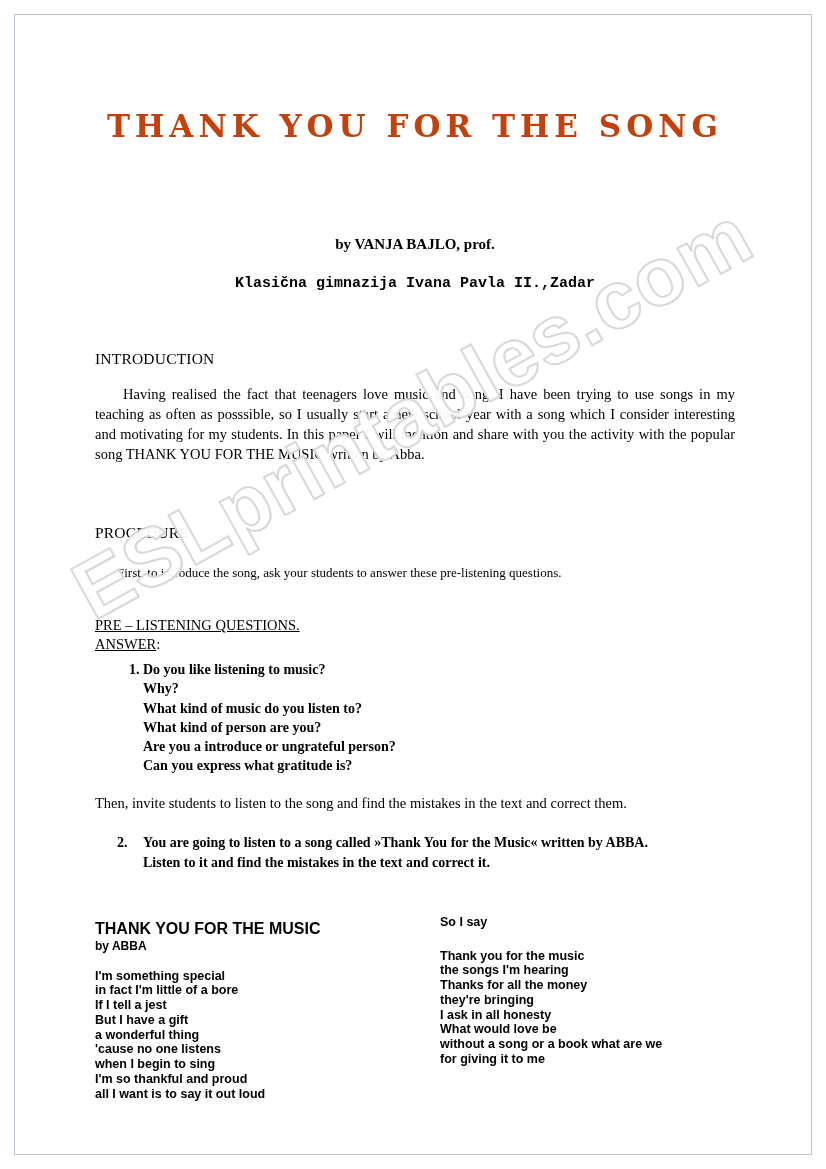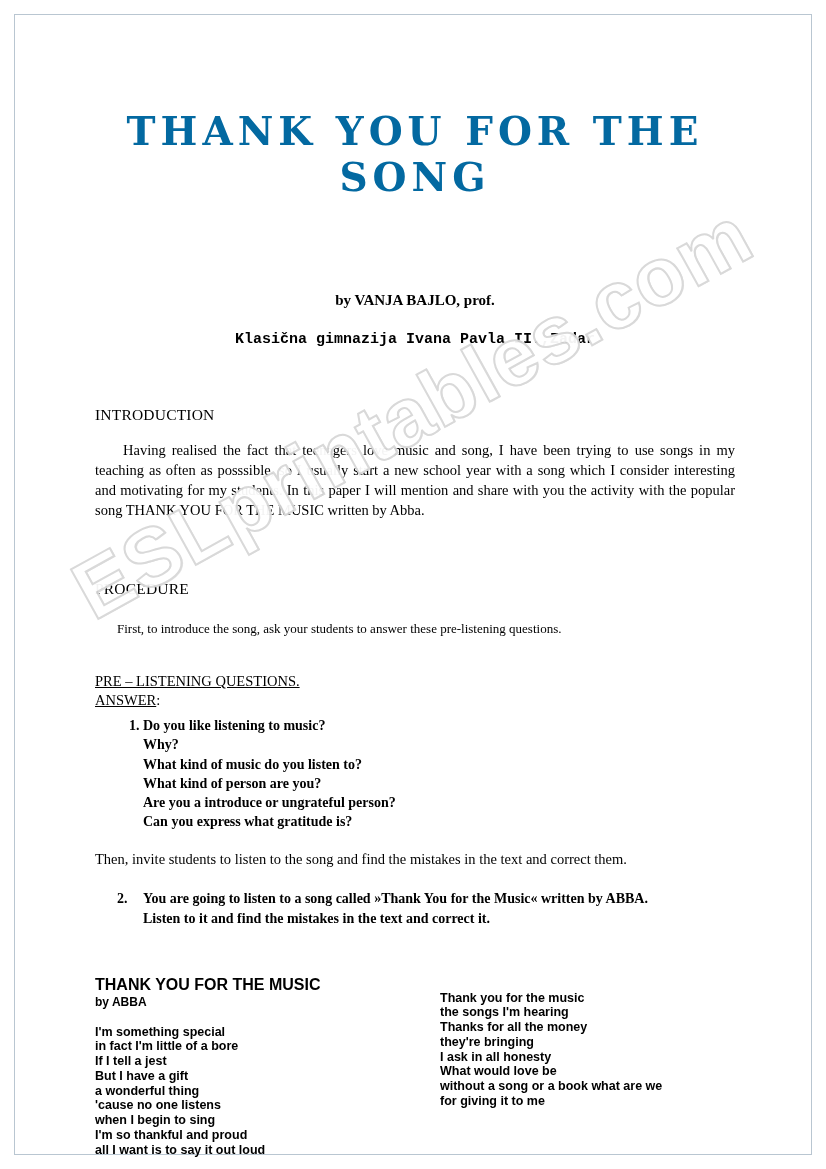--- a/index.html
+++ b/index.html
@@ -60,27 +60,27 @@
     color: #ffffff;
     -webkit-text-stroke: 2px #d7d7d7;
     text-shadow: 1px 1px 0 #e3e3e3;
     white-space: nowrap;
     opacity: 0.95;
   }
 
   .doc-title {
     text-align: center;
     font-family: "DejaVu Serif", serif;
-    font-size: 39px;
+    font-size: 31px;
     letter-spacing: 5px;
     font-variant: small-caps;
     font-weight: bold;
     margin-top: 48px;
     margin-bottom: 0;
-    color: #0369a1;
+    color: #c2410c;
   }
 
   .byline {
     text-align: center;
     font-family: "Liberation Serif", serif;
     font-size: 15px;
     font-weight: bold;
     margin-top: 92px;
   }
   .school {
@@ -273,20 +273,21 @@
           <div class="lyric-line">But I have a gift</div>
           <div class="lyric-line">a wonderful thing</div>
           <div class="lyric-line">'cause no one listens</div>
           <div class="lyric-line">when I begin to sing</div>
           <div class="lyric-line">I'm so thankful and proud</div>
           <div class="lyric-line">all I want is to say it out loud</div>
         </div>
       </div>
 
       <div class="lyrics-col-right">
+        <div class="lyrics-block-right-head">So I say</div>
         <div class="lyrics-block-right-body">
           <div class="lyric-line">Thank you for the music</div>
           <div class="lyric-line">the songs I'm hearing</div>
           <div class="lyric-line">Thanks for all the money</div>
           <div class="lyric-line">they're bringing</div>
           <div class="lyric-line">I ask in all honesty</div>
           <div class="lyric-line">What would love be</div>
           <div class="lyric-line">without a song or a book what are we</div>
           <div class="lyric-line">for giving it to me</div>
         </div>

